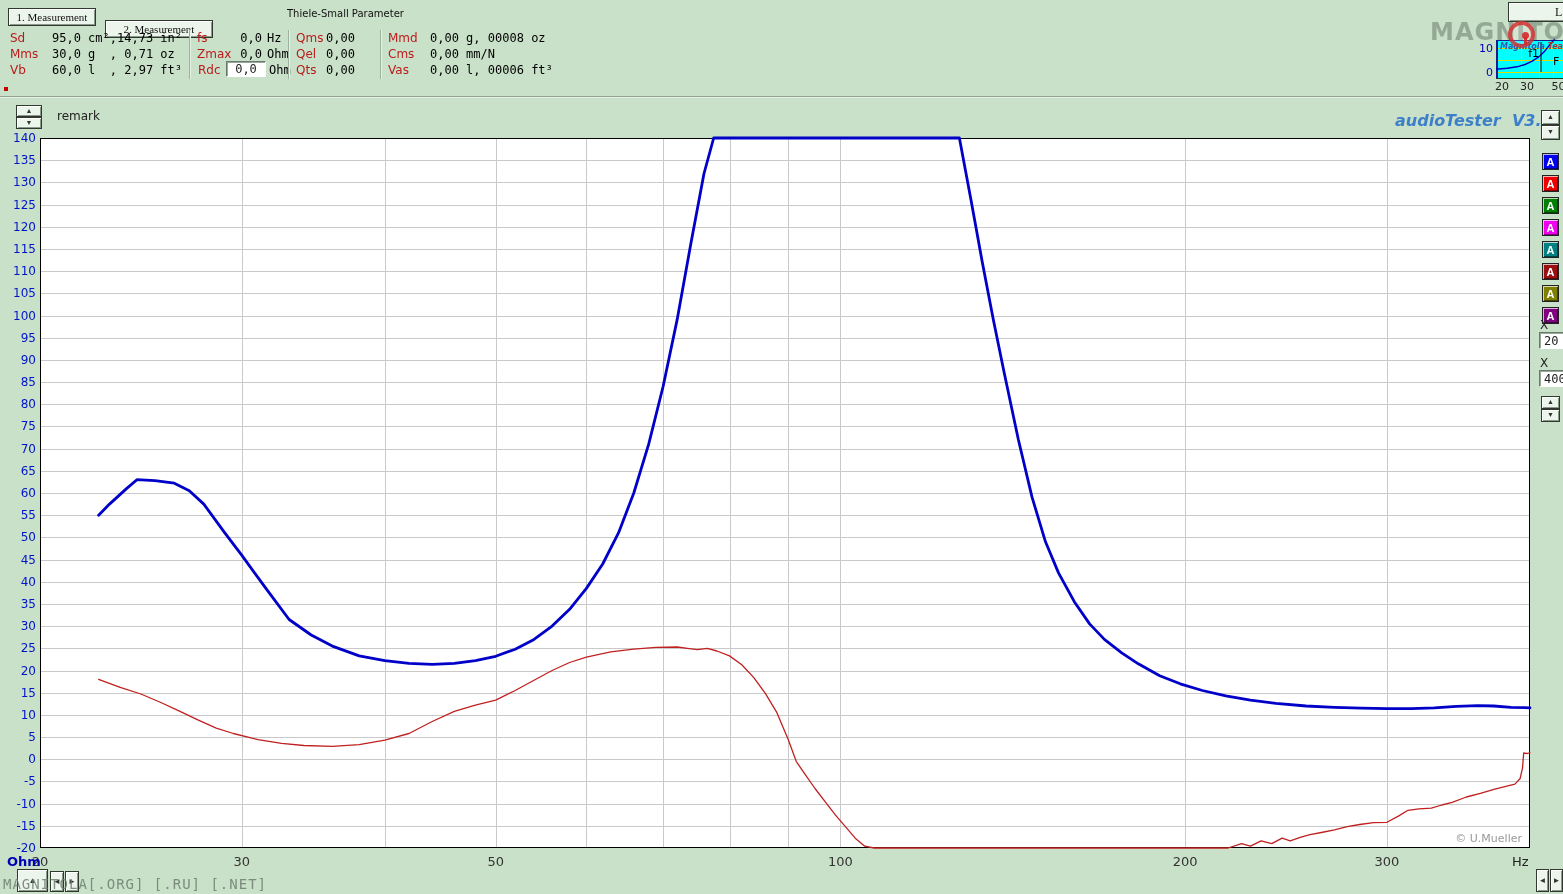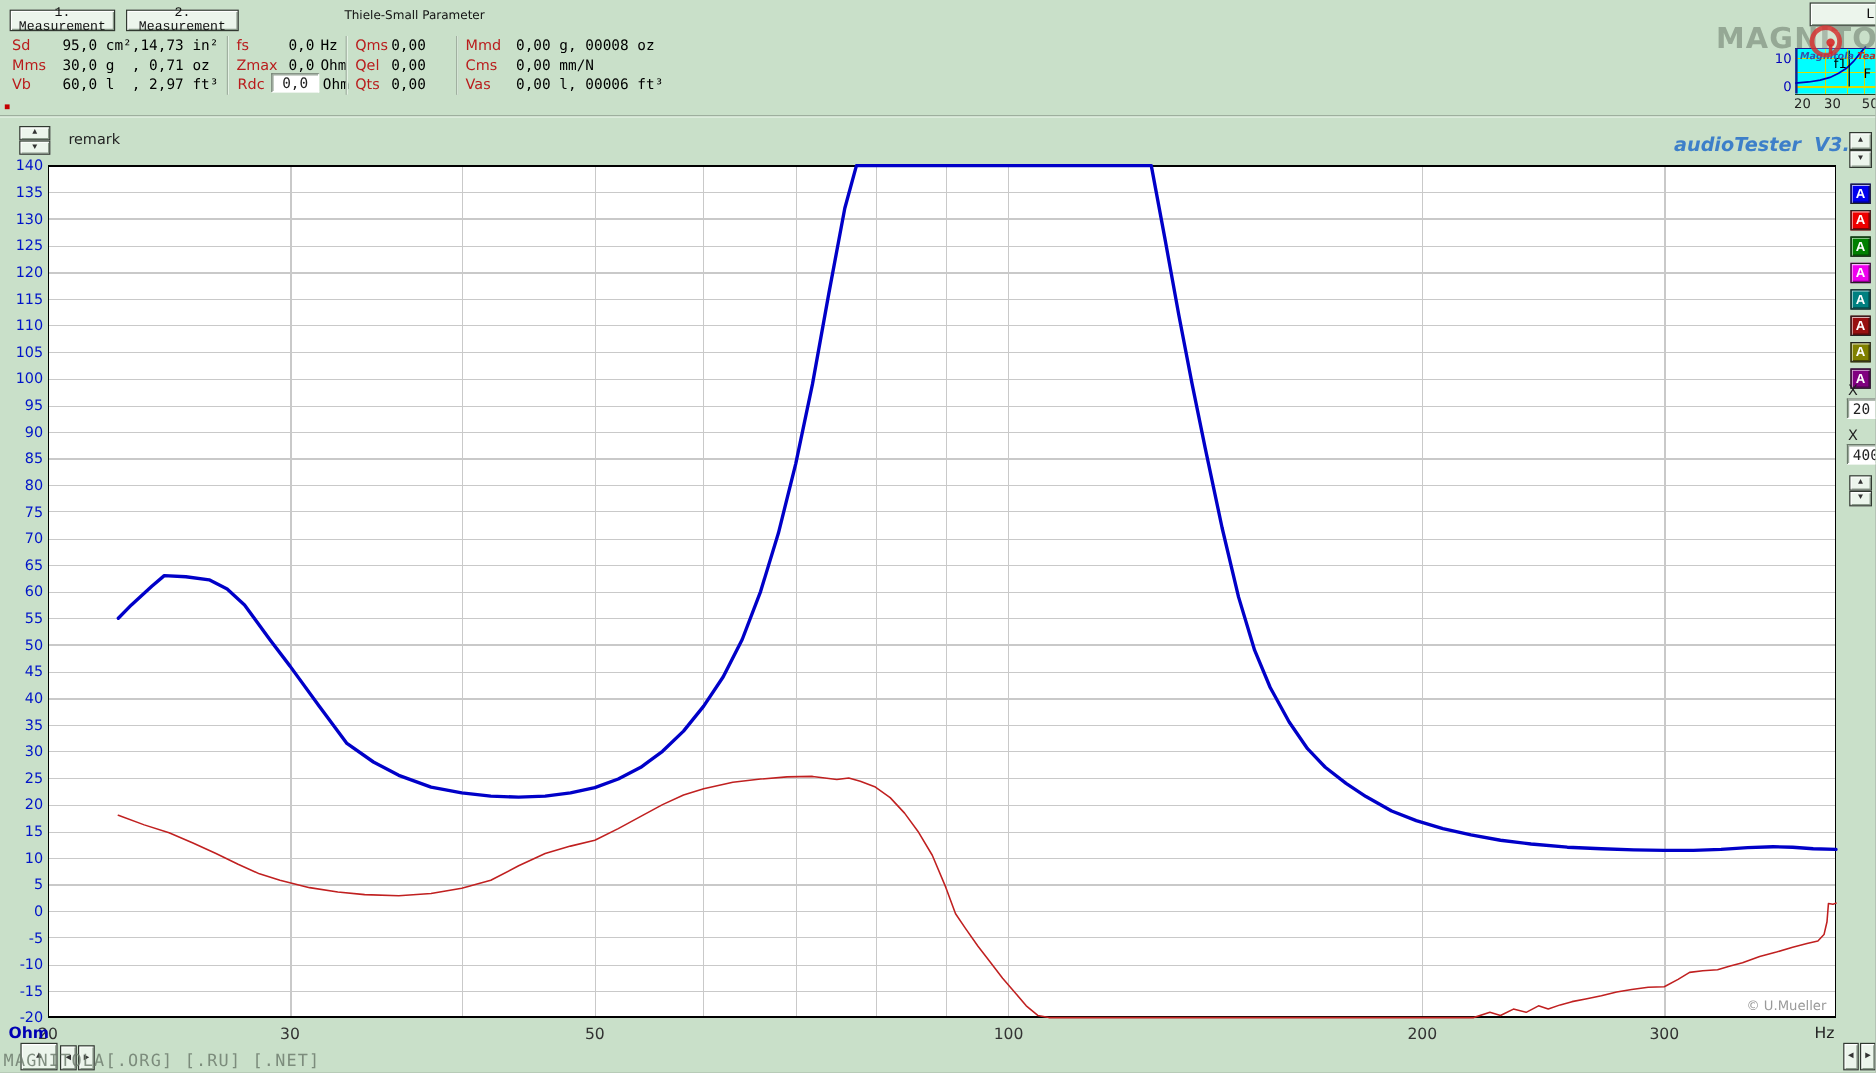--- a/index.html
+++ b/index.html
@@ -4,21 +4,21 @@
 <style>
   html,body{margin:0;padding:0;background:#9aa89a;}
   #app{position:relative;width:1563px;height:894px;background:#C9E0C9;overflow:hidden;
        font-family:"DejaVu Sans",sans-serif;font-size:12px;color:#000;}
   #chart-svg{position:absolute;left:0;top:0;z-index:0;}
   #chart-svg text{font-family:"DejaVu Sans",sans-serif;}
   .ui{position:absolute;z-index:2;}
   .btn3d{box-sizing:border-box;background:#ECF5EC;border:1px solid #303830;
          box-shadow:inset 1px 1px 0 #ffffff,inset -1px -1px 0 #8a9a8a;
          display:flex;align-items:center;justify-content:center;
-         font-family:Liberation Mono, monospace;color:#111;padding:0;cursor:default;}
+         font-family:Liberation Serif, serif;color:#111;padding:0;cursor:default;}
   .mbtn{height:18px;font-size:11px;}
   .title{font-size:10px;color:#111;}
   .plabel{color:#b91c1c;font-size:12px;}
   .pval{font-family:"DejaVu Sans Mono",monospace;font-size:12px;white-space:pre;color:#000;}
   .inputbox{box-sizing:border-box;background:#FFFFFF;border:1px solid #6a7a6a;
             border-right-color:#fff;border-bottom-color:#fff;
             box-shadow:inset 1px 1px 0 #9aa89a;
             font-family:"DejaVu Sans Mono",monospace;font-size:12px;color:#222;
             display:flex;align-items:center;}
   .vdiv{width:1px;background:#A0B0A0;border-right:1px solid #E4F2E4;}
@@ -162,21 +162,21 @@
         <text x="1493" y="52.3125">10</text>
       </g>
       <g fill="#222" font-size="11" text-anchor="middle">
         <text x="1502" y="90">20</text>
         <text x="1527.0049587859066" y="90">30</text>
         <text x="1558.5074812314294" y="90">50</text>
       </g>
     </svg>
 
   <button class="ui btn3d mbtn" style="left:8px;top:8px;width:88px">1. Measurement</button>
-  <button class="ui btn3d mbtn" style="left:105px;top:8px;width:94px">2. Measurement</button>
+  <button class="ui btn3d mbtn" style="left:105px;top:20px;width:108px">2. Measurement</button>
   <div class="ui title" style="left:287px;top:8px">Thiele-Small Parameter</div>
 
   <div class="ui plabel" style="left:10px;top:31px">Sd</div>
   <div class="ui pval" style="left:52px;top:31px">95,0 cm²,14,73 in²</div>
   <div class="ui plabel" style="left:10px;top:47px">Mms</div>
   <div class="ui pval" style="left:52px;top:47px">30,0 g  , 0,71 oz</div>
   <div class="ui plabel" style="left:10px;top:63px">Vb</div>
   <div class="ui pval" style="left:52px;top:63px">60,0 l  , 2,97 ft³</div>
   <div class="ui vdiv" style="left:189px;top:30px;height:49px"></div>
 

